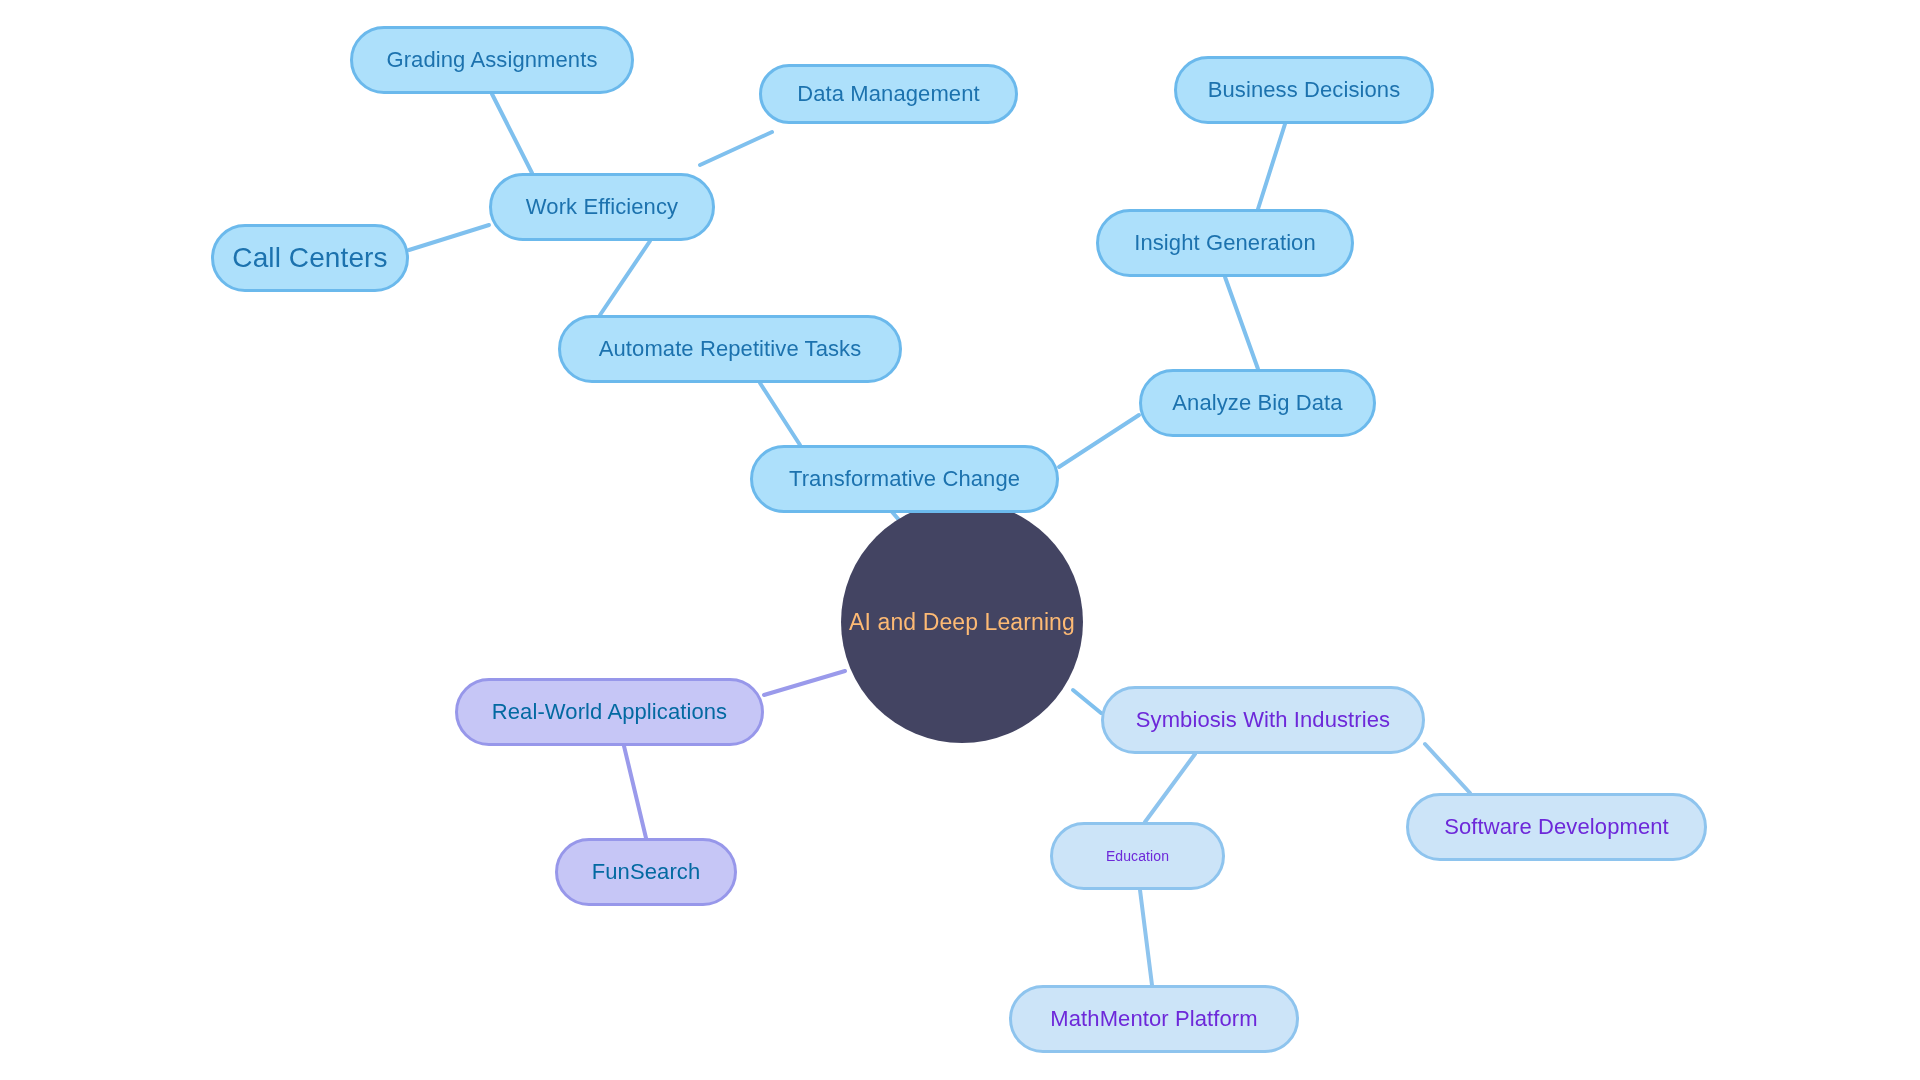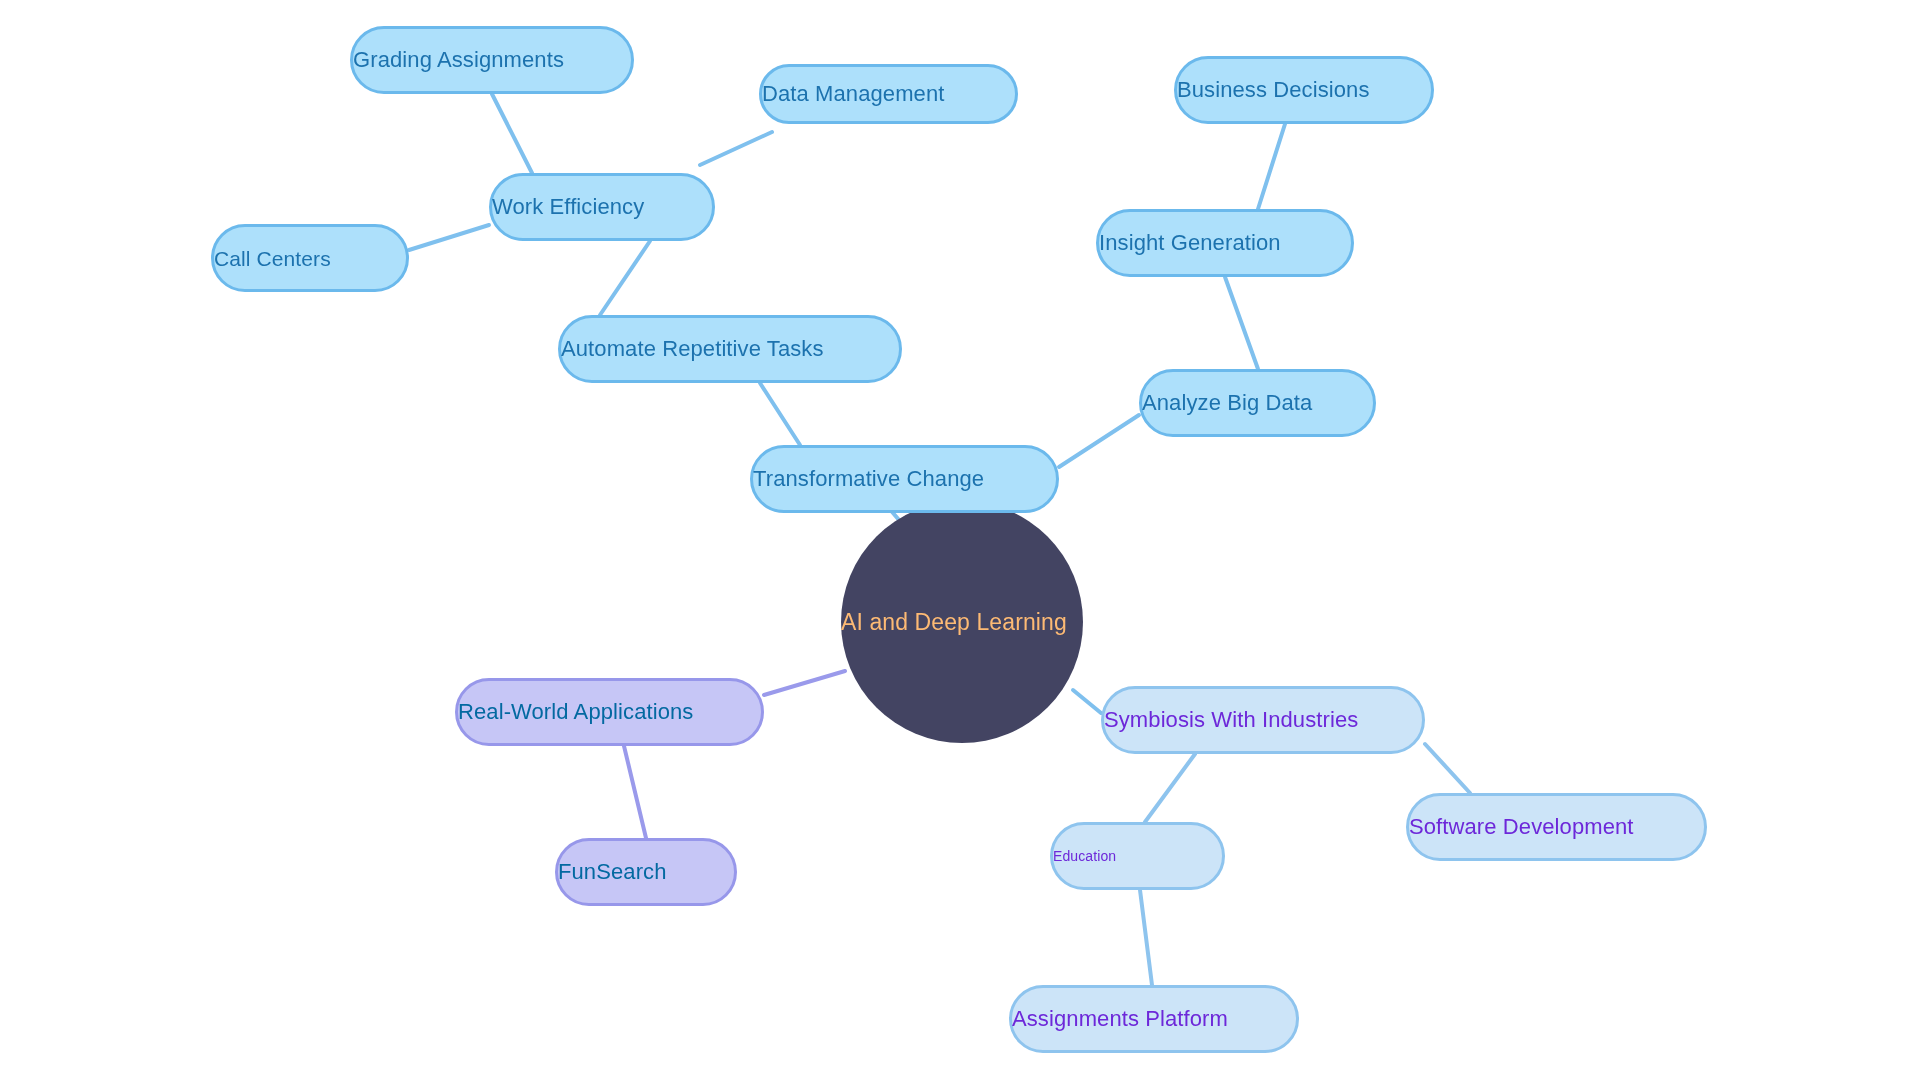--- a/index.html
+++ b/index.html
@@ -25,21 +25,21 @@
     top: 0;
     width: 1920px;
     height: 1080px;
     pointer-events: none;
   }
   .node {
     position: absolute;
     box-sizing: border-box;
     display: flex;
     align-items: center;
-    justify-content: flex-start;
+    justify-content: center;
     text-align: center;
     white-space: nowrap;
     line-height: 1;
     letter-spacing: 0.1px;
   }
   .node-rounded {
     border-style: solid;
     border-width: 3px;
     border-radius: 999px;
   }
@@ -112,21 +112,21 @@
   </div>
 
   <div class="node node-rounded node-blue" style="left:759px; top:64px; width:259px; height:60px; font-size:22px;">
     <span>Data Management</span>
   </div>
 
   <div class="node node-rounded node-blue" style="left:489px; top:173px; width:226px; height:68px; font-size:22px;">
     <span>Work Efficiency</span>
   </div>
 
-  <div class="node node-rounded node-blue" style="left:211px; top:224px; width:198px; height:68px; font-size:21px;">
+  <div class="node node-rounded node-blue" style="left:211px; top:224px; width:198px; height:68px; font-size:28px;">
     <span>Call Centers</span>
   </div>
 
   <div class="node node-rounded node-blue" style="left:558px; top:315px; width:344px; height:68px; font-size:22px;">
     <span>Automate Repetitive Tasks</span>
   </div>
 
   <div class="node node-rounded node-blue" style="left:750px; top:445px; width:309px; height:68px; font-size:22px;">
     <span>Transformative Change</span>
   </div>
@@ -149,21 +149,21 @@
 
   <div class="node node-rounded node-blue-light" style="left:1406px; top:793px; width:301px; height:68px; font-size:22px;">
     <span>Software Development</span>
   </div>
 
   <div class="node node-rounded node-blue-light" style="left:1050px; top:822px; width:175px; height:68px; font-size:14px;">
     <span>Education</span>
   </div>
 
   <div class="node node-rounded node-blue-light" style="left:1009px; top:985px; width:290px; height:68px; font-size:22px;">
-    <span>Assignments Platform</span>
+    <span>MathMentor Platform</span>
   </div>
 
   <div class="node node-rounded node-purple" style="left:455px; top:678px; width:309px; height:68px; font-size:22px;">
     <span>Real-World Applications</span>
   </div>
 
   <div class="node node-rounded node-purple" style="left:555px; top:838px; width:182px; height:68px; font-size:22px;">
     <span>FunSearch</span>
   </div>
 

